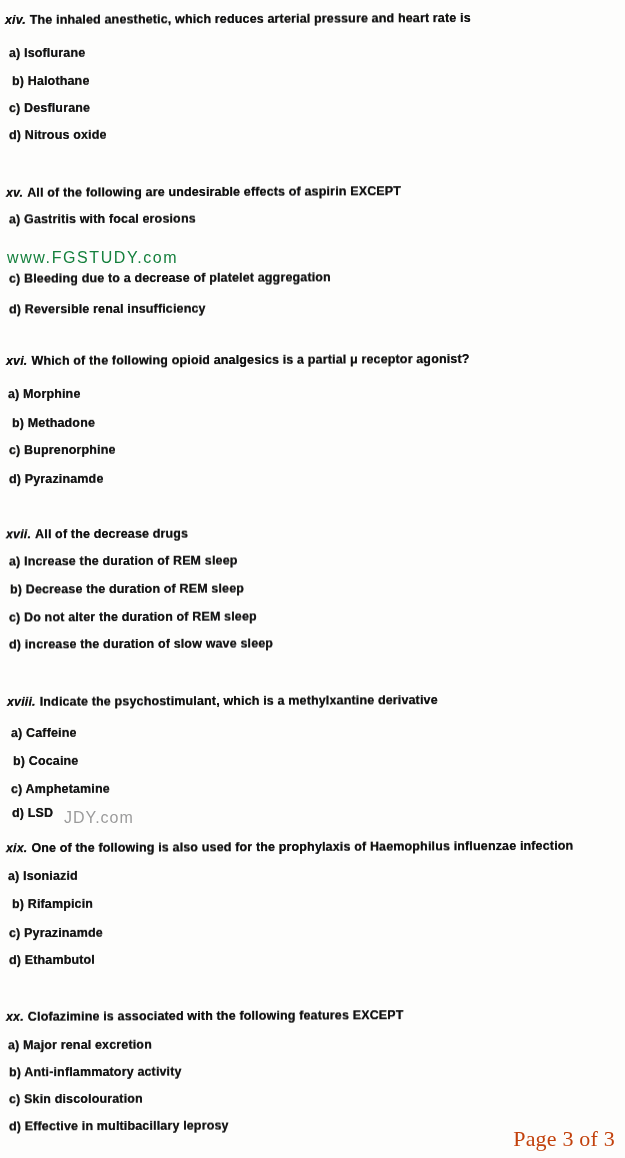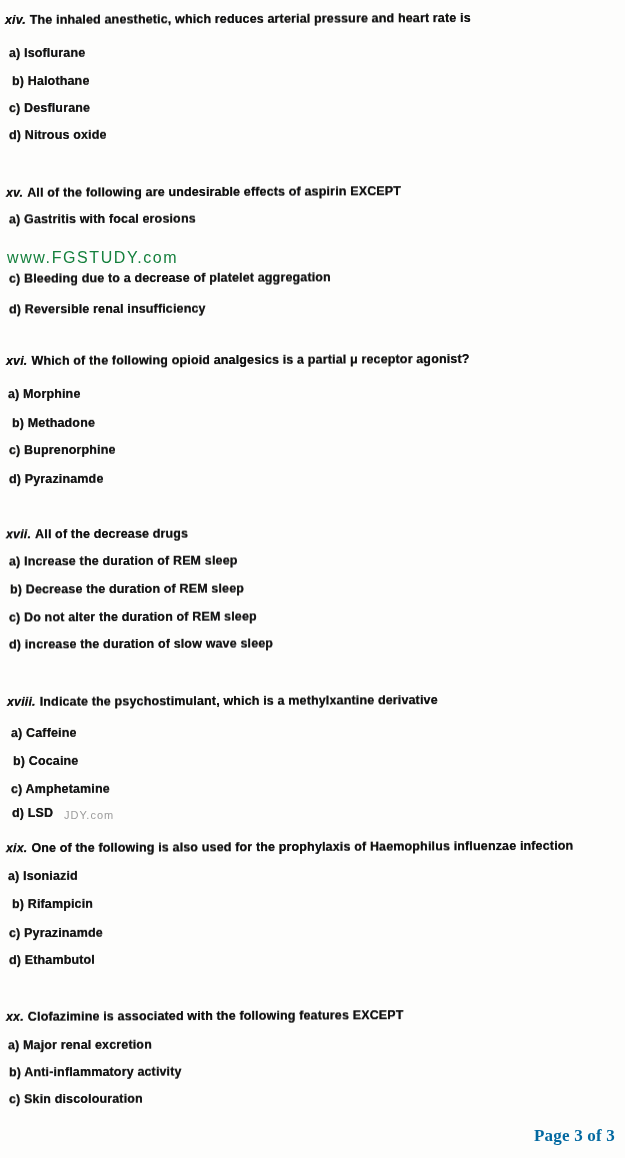--- a/index.html
+++ b/index.html
@@ -30,30 +30,30 @@
     position:absolute;
     font-family:"Liberation Sans",sans-serif;
     font-weight:400;
     color:#15803d;
     font-size:16px;
     letter-spacing:1.6px;
     filter:blur(.3px);
     white-space:nowrap;
   }
   .watermark.frag{
-    font-size:11px;
+    font-size:16px;
     color:#9b9b9b;
     letter-spacing:1px;
   }
   .footer{
     position:absolute;
     font-family:"Liberation Serif",serif;
-    font-weight:700;
-    font-size:17px;
-    color:#0369a1;
+    font-weight:400;
+    font-size:22px;
+    color:#c2410c;
     letter-spacing:.2px;
     filter:blur(.15px);
     white-space:nowrap;
   }
 </style>
 </head>
 <body>
 
 <div class="page">
 
@@ -91,16 +91,17 @@
   <div class="line qline" style="top:840px;left:6px"><span class="qnum">xix.</span><span>One of the following is also used for the prophylaxis of Haemophilus influenzae infection</span></div>
   <div class="line" style="top:869px;left:8px">a) Isoniazid</div>
   <div class="line" style="top:897px;left:12px">b) Rifampicin</div>
   <div class="line" style="top:926px;left:9px">c) Pyrazinamde</div>
   <div class="line" style="top:953px;left:9px">d) Ethambutol</div>
 
   <div class="line qline" style="top:1009px;left:6px"><span class="qnum">xx.</span><span>Clofazimine is associated with the following features EXCEPT</span></div>
   <div class="line" style="top:1038px;left:8px">a) Major renal excretion</div>
   <div class="line" style="top:1065px;left:9px">b) Anti-inflammatory activity</div>
   <div class="line" style="top:1092px;left:9px">c) Skin discolouration</div>
+  <div class="line" style="top:1119px;left:9px">d) Effective in multibacillary leprosy</div>
 
   <div class="footer" style="top:1126px;right:10px">Page 3 of 3</div>
 
 </div>
 
 </body></html>

